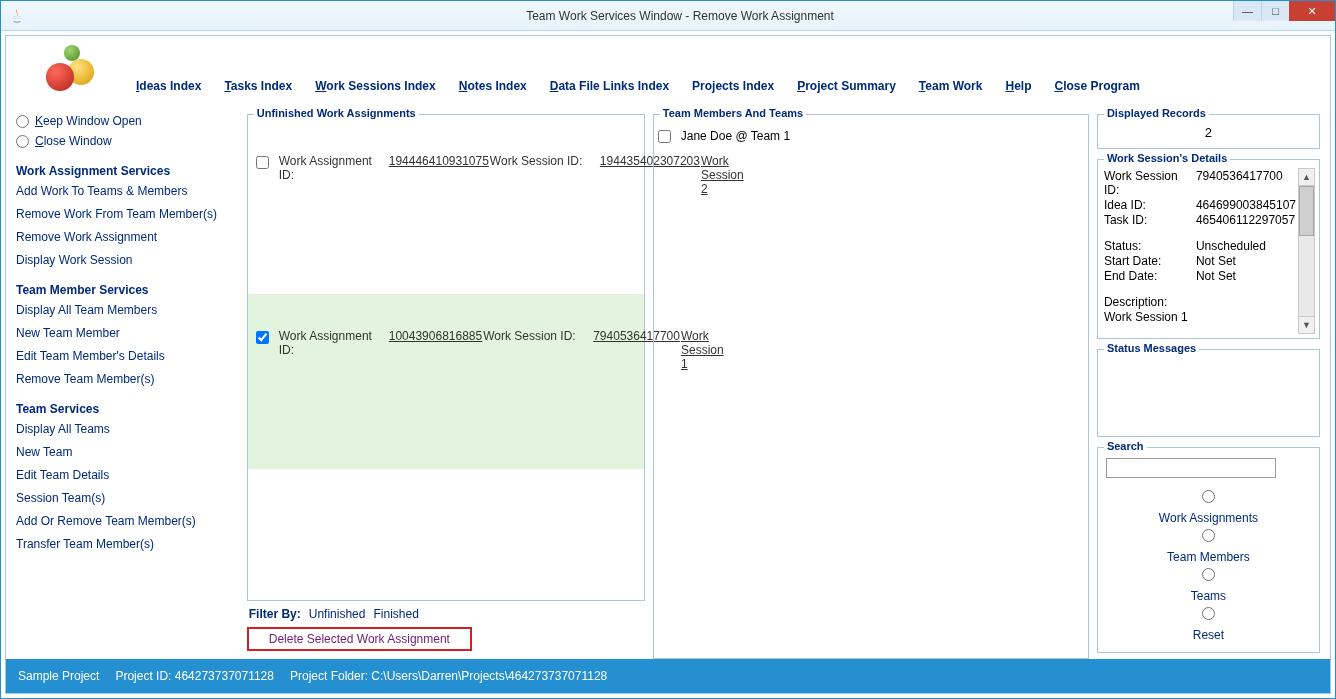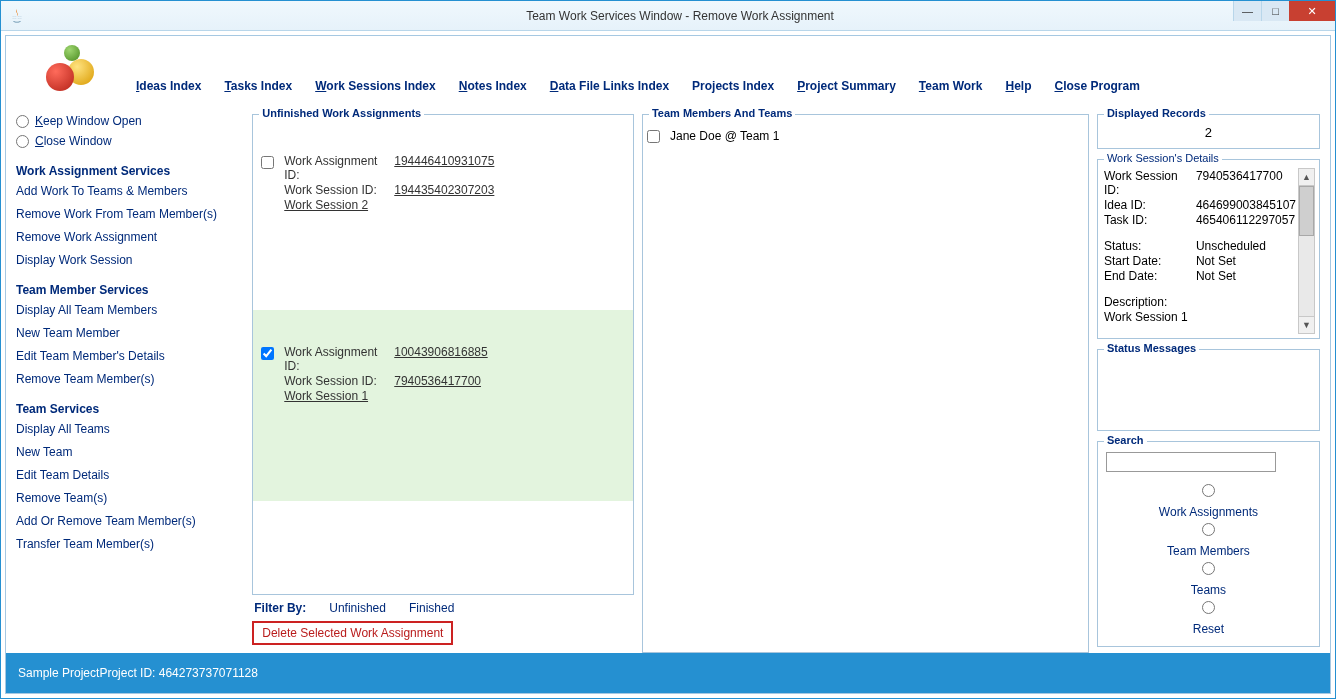--- a/index.html
+++ b/index.html
@@ -31,57 +31,57 @@
 .radio-row label .ul { text-decoration: underline; }
 .section-hdr { color: #002a7a; font-weight: bold; margin-top: 16px; margin-bottom: 6px; }
 .link-row { color: #002a7a; margin: 5px 0 9px 0; }
 
 .col-mid { width: 398px; display: flex; flex-direction: column; }
 .work-list { flex: 1; border: 1px solid #a8c5dc; position: relative; margin-top: 6px; padding-top: 4px; }
 .work-list .legend { position: absolute; top: -8px; left: 6px; background: #fff; padding: 0 3px; color: #002a7a; font-weight: bold; font-size: 11px; }
 .work-item { padding: 35px 8px 98px 8px; display: flex; gap: 10px; }
 .work-item.selected { background: #e3f4de; }
 .work-item .chk { width: 13px; height: 13px; margin-top: 2px; }
-.work-item .rows { display: flex; flex-direction: column; gap: 1px; }
+.work-item .rows { display: flex; flex-direction: row; gap: 1px; }
 .work-item .row1 { display: flex; }
 .work-item .lbl { width: 110px; color: #333; }
 .work-item .val { color: #333; text-decoration: underline; }
-.filters { display: flex; gap: 23px; align-items: flex-start; padding: 6px 2px 4px 2px; }
+.filters { display: flex; gap: 8px; align-items: flex-start; padding: 6px 2px 4px 2px; }
 .filters .fb { color: #002a7a; font-weight: bold; }
 .filters .fo { color: #002a7a; }
-.delete-btn { border: 2px solid #c22; color: #b91c1c; padding: 3px 8px; width: fit-content; margin: 2px 0 2px 0; }
+.delete-btn { border: 2px solid #c22; color: #701a75; padding: 3px 20px; width: fit-content; margin: 2px 0 2px 0; }
 
 .col-teams { width: 466px; }
 .team-item { display: flex; align-items: flex-end; gap: 10px; padding: 10px 4px; }
 .team-item .chk { width: 13px; height: 13px; }
 
 .col-right { flex: 1; display: flex; flex-direction: column; gap: 8px; }
 .disp-rec { border: 1px solid #a8c5dc; padding: 10px 6px 8px 6px; position: relative; text-align: center; margin-top: 6px;}
 .disp-rec .legend { position: absolute; top: -8px; left: 6px; background: #fff; padding: 0 3px; color: #002a7a; font-weight: bold; font-size: 11px; text-align: right; }
 .disp-rec .num { font-size: 13px; }
 .details-box { border: 1px solid #a8c5dc; position: relative; padding: 8px 4px 4px 6px; height: 180px; display: flex; margin-top: 2px;}
-.details-box .legend { position: absolute; top: -8px; left: 6px; background: #fff; padding: 0 3px; color: #002a7a; font-weight: normal; font-size: 11px; }
+.details-box .legend { position: absolute; top: -8px; left: 6px; background: #fff; padding: 0 3px; color: #002a7a; font-weight: bold; font-size: 11px; }
 .details-inner { flex: 1; overflow: hidden; }
 .drow { display: flex; margin: 1px 0; }
 .drow .dl { width: 92px; }
 .dspacer { height: 10px; }
 .scrollbar { width: 17px; background: #e9e9e9; border: 1px solid #c8c8c8; display: flex; flex-direction: column; margin-left: 2px;}
 .sb-btn { height: 17px; background: #f0f0f0; border-bottom: 1px solid #c8c8c8; display: flex; align-items: center; justify-content: center; font-size: 9px; color: #555; }
 .sb-btn.bot { border-top: 1px solid #c8c8c8; border-bottom: none; }
 .sb-thumb { background: #cfcfcf; height: 50px; border: 1px solid #a8a8a8; }
 .sb-track { flex: 1; }
 .status-box { border: 1px solid #a8c5dc; position: relative; flex: 1; margin-top: 2px;}
 .status-box .legend { position: absolute; top: -8px; left: 6px; background: #fff; padding: 0 3px; color: #002a7a; font-weight: bold; font-size: 11px; }
 .search-box { border: 1px solid #a8c5dc; position: relative; padding: 10px 8px 6px 8px; margin-top: 2px;}
 .search-box .legend { position: absolute; top: -8px; left: 6px; background: #fff; padding: 0 3px; color: #002a7a; font-weight: bold; font-size: 11px; }
 .search-box input[type=text] { width: 170px; height: 20px; border: 1px solid #999; margin-bottom: 8px; padding: 2px 4px; }
 .sopt { display: flex; align-items: center; gap: 8px; margin: 4px 0; color: #002a7a; flex-direction: column; }
 .sopt input { margin: 0; }
 
-.statusbar { height: 40px; background: #2590d1; color: #fff; display: flex; align-items: center; padding: 0 12px; font-size: 12px; }
+.statusbar { height: 34px; background: #2590d1; color: #fff; display: flex; align-items: center; padding: 0 12px; gap: 16px; font-size: 12px; }
 </style>
 </head>
 <body>
 
 <div class="window">
   <div class="titlebar">
     <svg class="java-icon" viewBox="0 0 16 16">
         <path fill="#5382a1" d="M4 13c2 1 6 1 8 0-1 2-7 2-8 0z"></path>
         <path fill="#e76f00" d="M8 1c-3 3 2 4 0 7 3-2-2-4 0-7z"></path>
         <path fill="#5382a1" d="M3 10c3 1 7 1 10 0-1 1-9 1-10 0zM3 8c3 1 7 1 10 0-1 1-9 1-10 0z"></path>
@@ -139,21 +139,21 @@
             <div class="link-row">Display All Team Members</div>
             <div class="link-row">New Team Member</div>
             <div class="link-row">Edit Team Member's Details</div>
             <div class="link-row">Remove Team Member(s)</div>
           </div>
         <div class="section-hdr">Team Services</div>
         <div id="ts-list">
             <div class="link-row">Display All Teams</div>
             <div class="link-row">New Team</div>
             <div class="link-row">Edit Team Details</div>
-            <div class="link-row">Remove Team(s)</div>
+            <div class="link-row">Session Team(s)</div>
             <div class="link-row">Add Or Remove Team Member(s)</div>
             <div class="link-row">Transfer Team Member(s)</div>
           </div>
       </div>
 
       <div class="col-mid">
         <div class="work-list">
           <div class="legend">Unfinished Work Assignments</div>
           <div id="work-items">
               <div class="work-item">
@@ -283,15 +283,16 @@
                 <span>Reset</span>
               </div>
             </div>
         </div>
       </div>
     </div>
 
     <div class="statusbar">
       <span>Sample Project</span>
       <span><span>Project ID: </span><span>464273737071128</span></span>
+      <span><span>Project Folder: </span><span>C:\Users\Darren\Projects\464273737071128</span></span>
     </div>
   </div>
 </div>
 
 </body></html>

